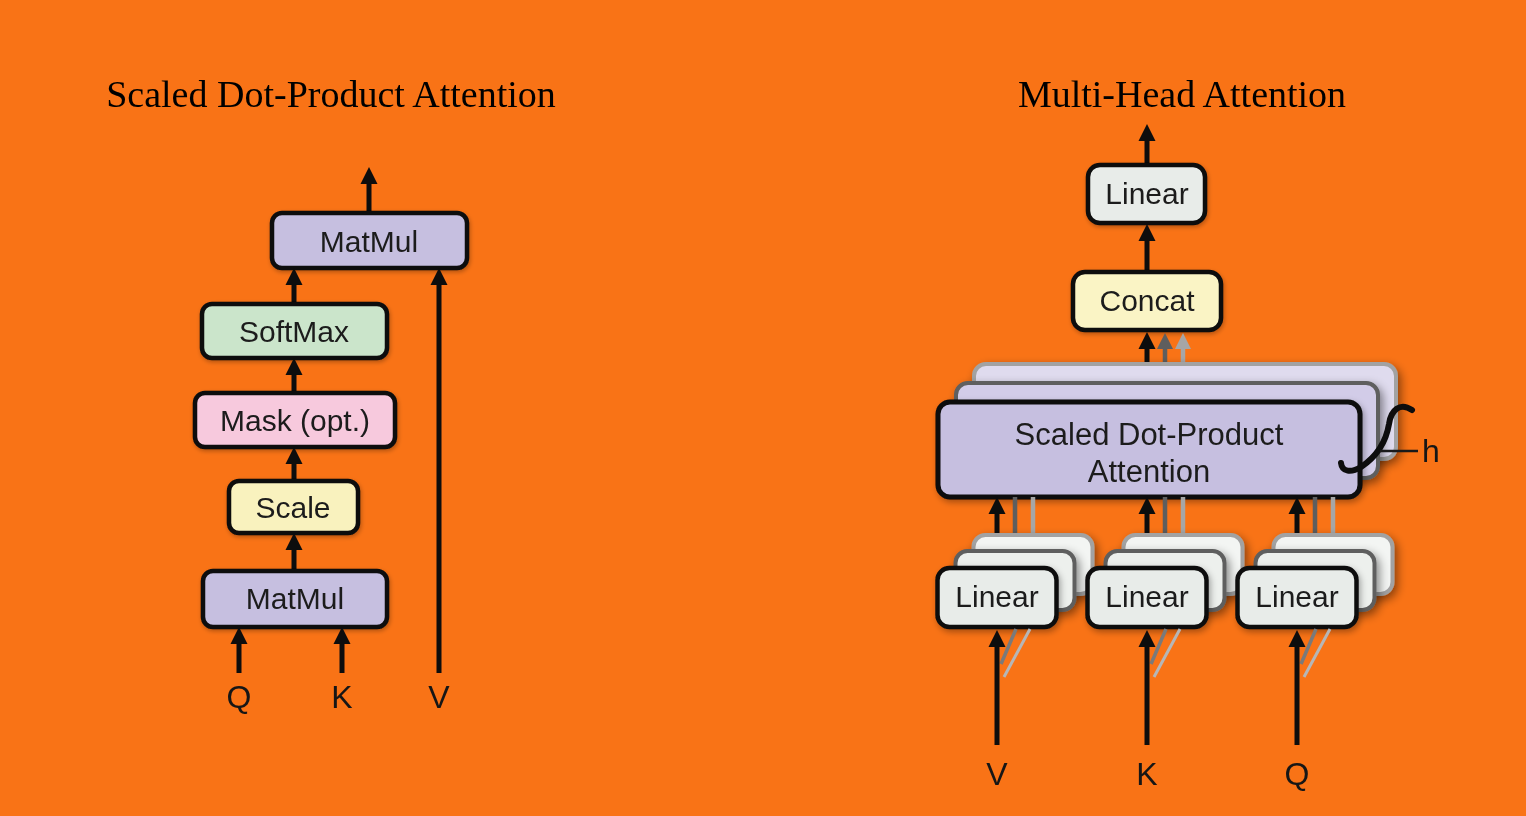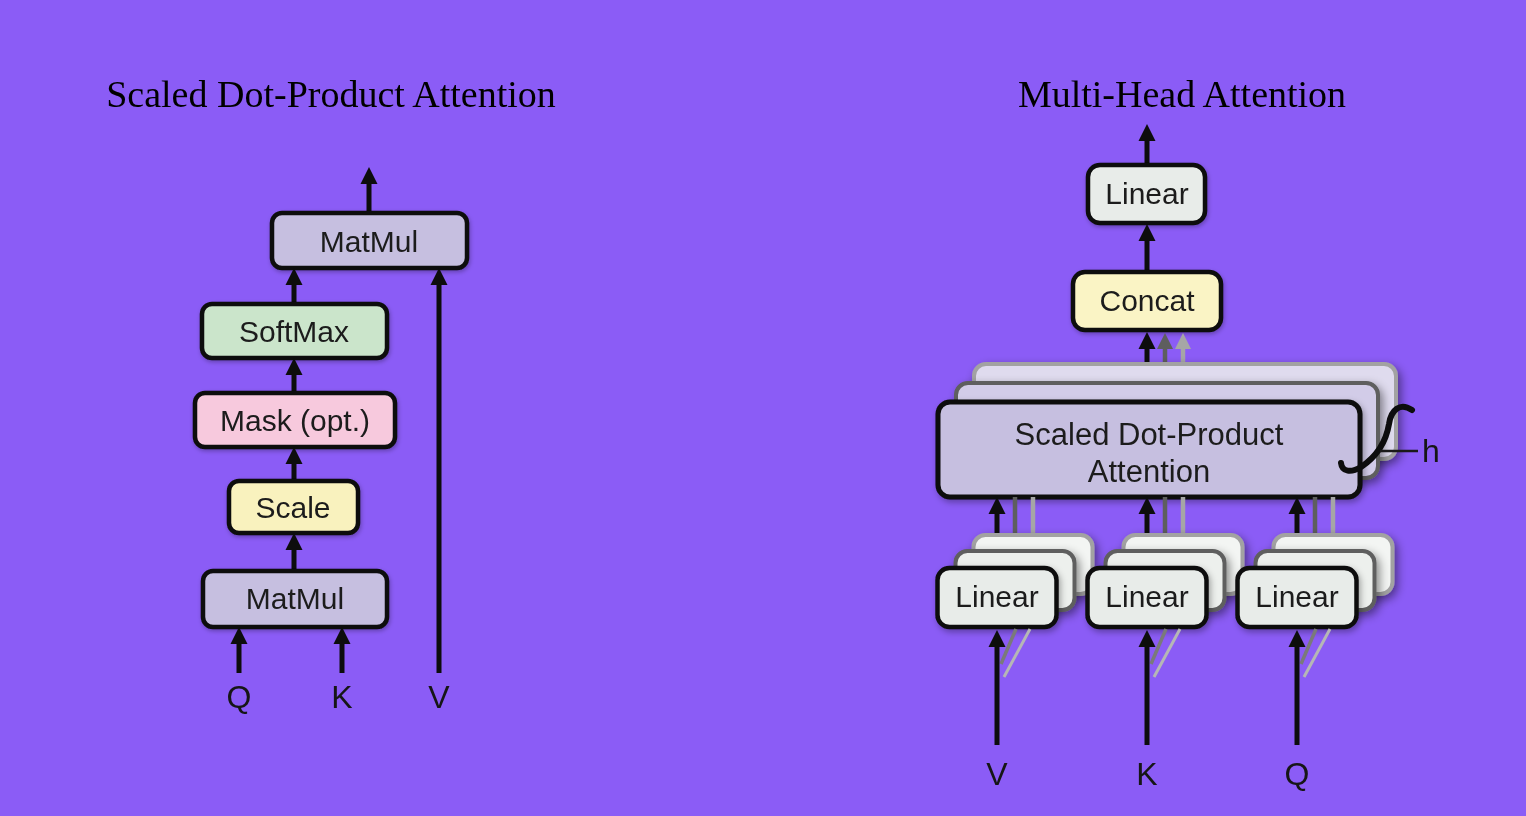--- a/index.html
+++ b/index.html
@@ -1,16 +1,16 @@
 <!DOCTYPE html>
 <html><head>
 <meta charset="utf-8">
 <style>
   html,body{margin:0;padding:0;background:#ffffff;}
-  .canvas{position:relative;width:1526px;height:816px;background:#8b5cf6;overflow:hidden;}
+  .canvas{position:relative;width:1526px;height:816px;background:#f97316;overflow:hidden;}
   svg{position:absolute;left:0;top:0;}
   .ttl{font-family:"Liberation Serif",serif;font-size:38px;fill:#000000;text-anchor:middle;}
   .lbl{font-family:"Liberation Sans",sans-serif;font-size:30px;fill:#1c1c1c;text-anchor:middle;}
   .lbl2{font-family:"Liberation Sans",sans-serif;font-size:31px;fill:#1c1c1c;text-anchor:middle;}
   .io{font-family:"Liberation Sans",sans-serif;font-size:32px;fill:#161616;text-anchor:middle;}
   .box{stroke:#0d0d0d;stroke-width:4.5;}
   .boxbig{stroke:#0d0d0d;stroke-width:5;}
   .ghost1{stroke:#5e5e5e;stroke-width:4;}
   .ghost2{stroke:#a2a2a2;stroke-width:4;}
   .g1a{fill:#d2cce8;} .g2a{fill:#dfdbee;}

